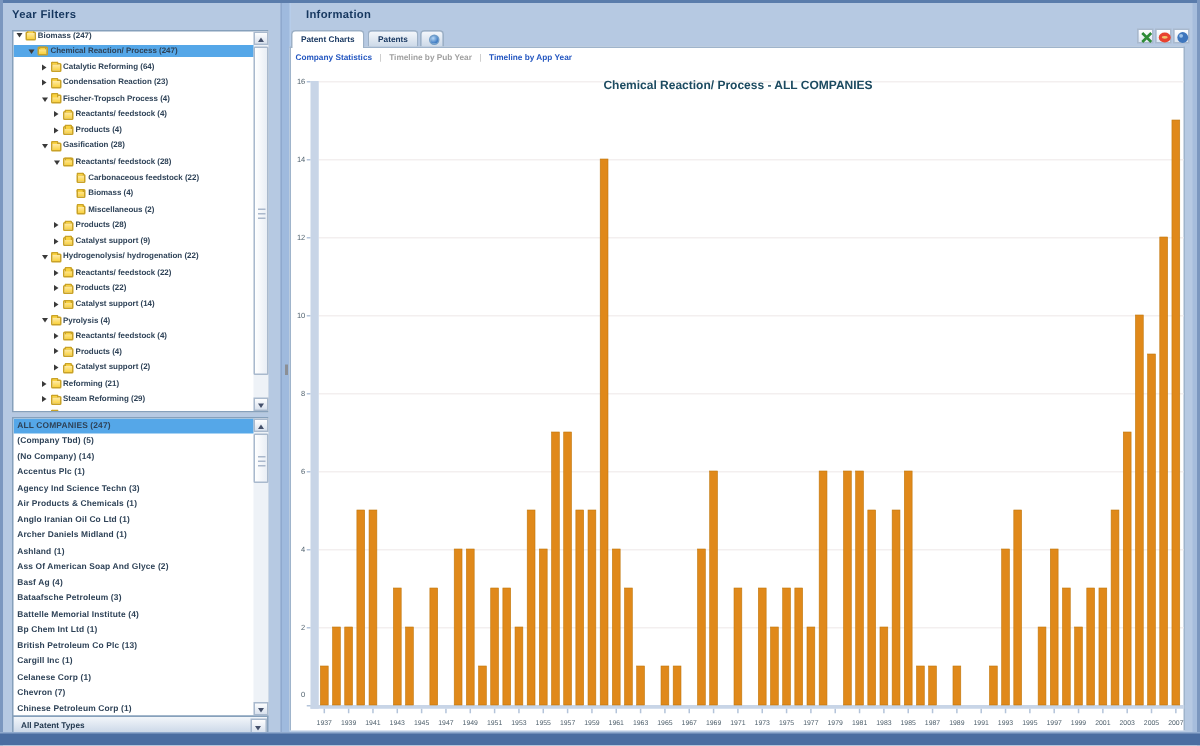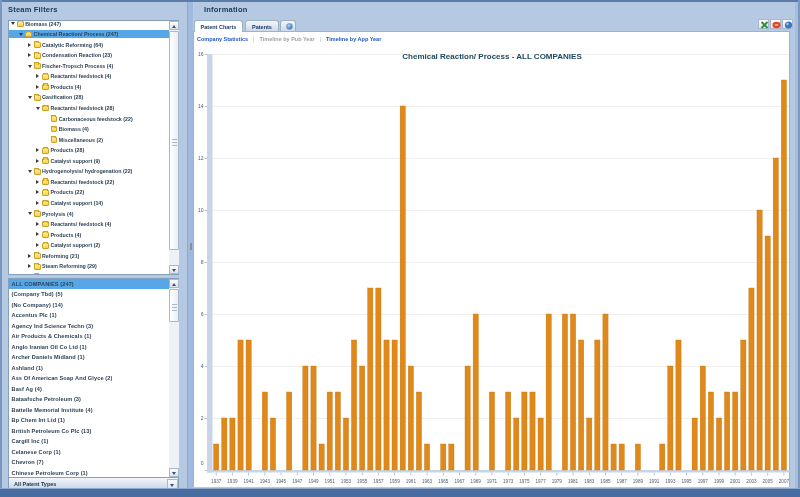--- a/index.html
+++ b/index.html
@@ -46,21 +46,21 @@
 .tab.off { background:linear-gradient(#f4f7fb,#ccd9e8); }
 .links { position:absolute; left:197px; top:36px; font-size:5.5px; font-weight:bold; white-space:nowrap; z-index:5; }
 .links .b { color:#2356c0; }
 .links .g { color:#a0a0a0; }
 .links .s { color:#b9b9b9; font-weight:normal; padding:0 5px; }
 .icobtn { position:absolute; top:19px; width:11px; height:10px; background:linear-gradient(#ffffff,#dfe7f1); border:1px solid #a9b9cd; }
 </style></head>
 <body>
 <div class="topline"></div>
 <div class="leftline"></div>
-<div class="phead" style="left:8px;top:4.5px">Steam Filters</div>
+<div class="phead" style="left:8px;top:4.5px">Year Filters</div>
 <div class="phead" style="left:204px;top:4.5px">Information</div>
 
 <div class="treebox">
 <div class="trow" style="top:-1.6px">
       <i class="tv" style="left:2.0px"></i>
       <i class="fold" style="left:8.0px"></i>
       <span style="left:16.2px">Biomass (247)</span>
     </div>
 <div class="trow sel" style="top:8.9px">
       <i class="tv" style="left:10.4px"></i>

